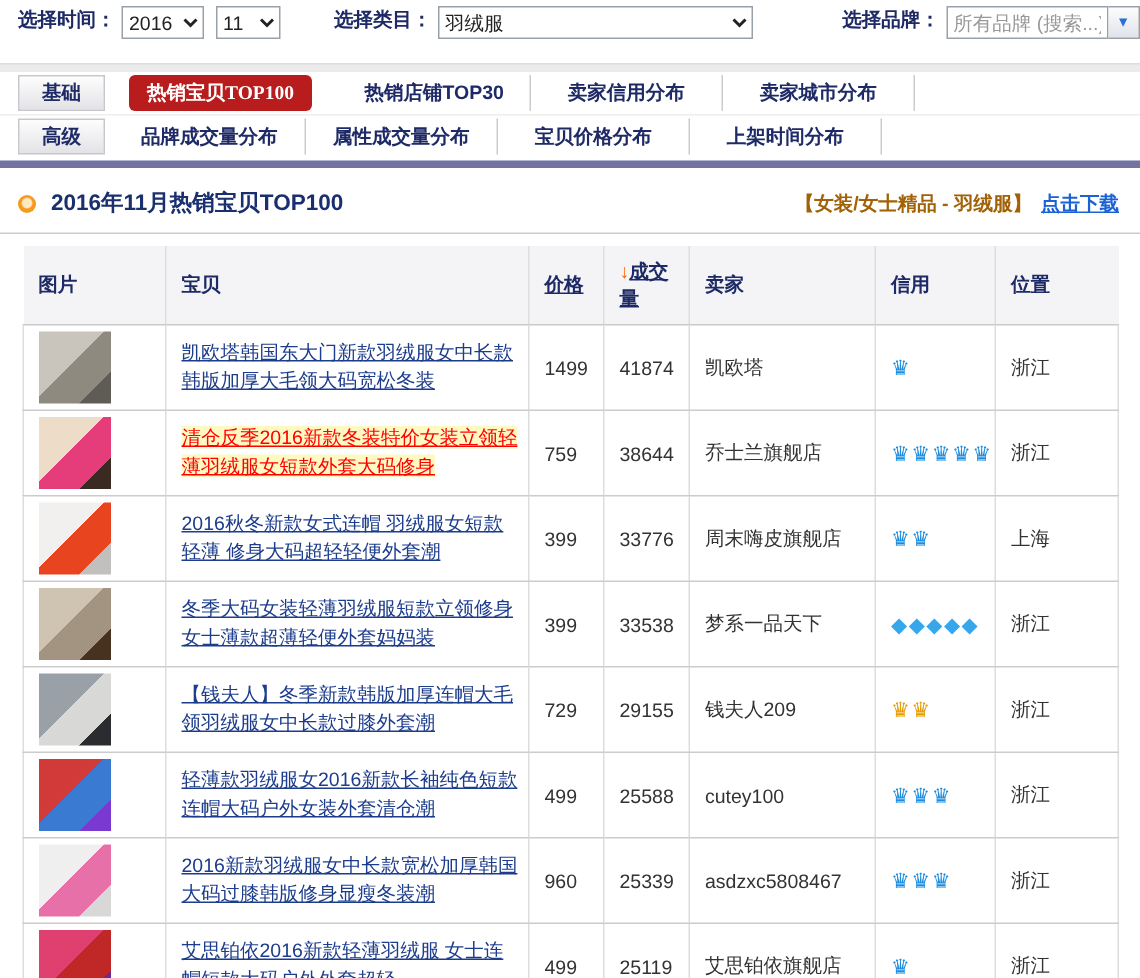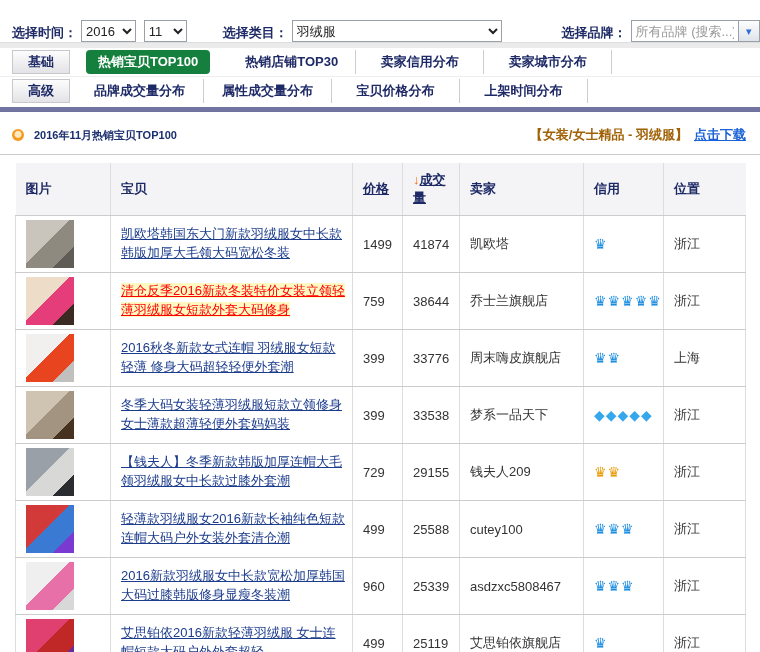--- a/index.html
+++ b/index.html
@@ -1,21 +1,21 @@
 <!DOCTYPE html>
 <html><head>
 <meta charset="utf-8">
 <style>
   * { margin:0; padding:0; box-sizing:border-box; }
   html,body { width:760px; height:652px; overflow:hidden; background:#fff;
     font-family:"Liberation Sans","DejaVu Sans",sans-serif; }
   .page { width:760px; height:652px; overflow:hidden; background:#fff; }
 
   
-  .topbar { height:42px; display:flex; align-items:flex-end; padding:16px 0 0 12px; background:#fff; }
+  .topbar { height:42px; display:flex; align-items:flex-start; padding:4px 0 0 12px; background:#fff; }
   .lbl { font-size:13px; font-weight:bold; color:#1e2a66; margin-right:4px; white-space:nowrap; }
   .topbar select { height:22px; font-size:13px; color:#222; border:1px solid #9aa0a8; background:#fff; margin-right:8px; }
   .sel-year { width:56px; }
   .sel-month { width:44px; margin-right:36px !important; }
   .sel-cat { width:215px; margin-right:60px !important; }
   .brand-input { height:22px; width:108px; border:1px solid #9aa0a8; font-size:13px; padding:0 4px; color:#333; }
   .brand-input::placeholder { color:#999; }
   .dd-btn { height:22px; width:22px; border:1px solid #9aa0a8; border-left:none;
     background:linear-gradient(#fdfdfd,#dfe3ea); cursor:pointer; font-size:11px; color:#2a6fd6; line-height:1; }
   .gray-band { height:6px; background:#ebebeb; border-top:1px solid #ddd; }
@@ -24,28 +24,28 @@
   .tabs-panel { background:#fff; }
   .tab-row { display:flex; align-items:center; height:28px; }
   .tab-row-2 { border-top:1px solid #eee; }
   .group-lbl { width:58px; height:24px; margin:0 6px 0 12px; display:flex; align-items:center; justify-content:center;
     font-size:13px; font-weight:bold; color:#1e2a66; border:1px solid #c8c8cc;
     background:linear-gradient(#fdfdfd,#e3e3e7); }
   .tab { min-width:128px; text-align:center; font-size:13px; font-weight:bold; color:#1e2a66;
     padding:3px 10px; cursor:pointer; border-right:1px solid #ccc; white-space:nowrap; }
   .tab:last-child { border-right:1px solid #ccc; }
   .tab.active { border-right:none; margin-right:8px; }
-  .tab.active .pill { display:inline-block; background:#15803d; color:#fff; border-radius:4px; padding:3px 12px; }
+  .tab.active .pill { display:inline-block; background:#b91c1c; color:#fff; border-radius:4px; padding:3px 12px;font-family:Liberation Serif, serif; }
   .purple-bar { height:5px; background:#7173a1; margin-top:3px; }
 
   
   .section-head { display:flex; align-items:center; padding:14px 14px 10px 10px; border-bottom:1px solid #ccc; }
   .bullet { width:12px; height:12px; border-radius:50%; margin:0 10px 0 2px;
     background:radial-gradient(circle at 50% 45%, #ffe9c2 0 3px, #f59a1e 4px); flex:0 0 auto; }
-  .sec-title { font-size:11px; font-weight:bold; color:#1a2f6e; flex:1; }
+  .sec-title { font-size:15px; font-weight:bold; color:#1a2f6e; flex:1; }
   .sec-right { font-size:13px; font-weight:bold; color:#a16207; white-space:nowrap; }
   .dl-link { font-size:13px; font-weight:bold; color:#1a62d6; text-decoration:underline; cursor:pointer; margin-left:6px; }
 
   
   .tbl-wrap { padding:8px 15px 0 15px; }
   table { width:730px; border-collapse:collapse; table-layout:fixed; }
   col.c-img{width:95px;} col.c-title{width:242px;} col.c-price{width:50px;} col.c-vol{width:57px;}
   col.c-seller{width:124px;} col.c-credit{width:80px;} col.c-loc{width:82px;}
   th { background:#f4f4f6; font-size:13px; font-weight:bold; color:#1e2a66; text-align:left;
     padding:8px 6px 8px 10px; border-bottom:1px solid #ccc; }

